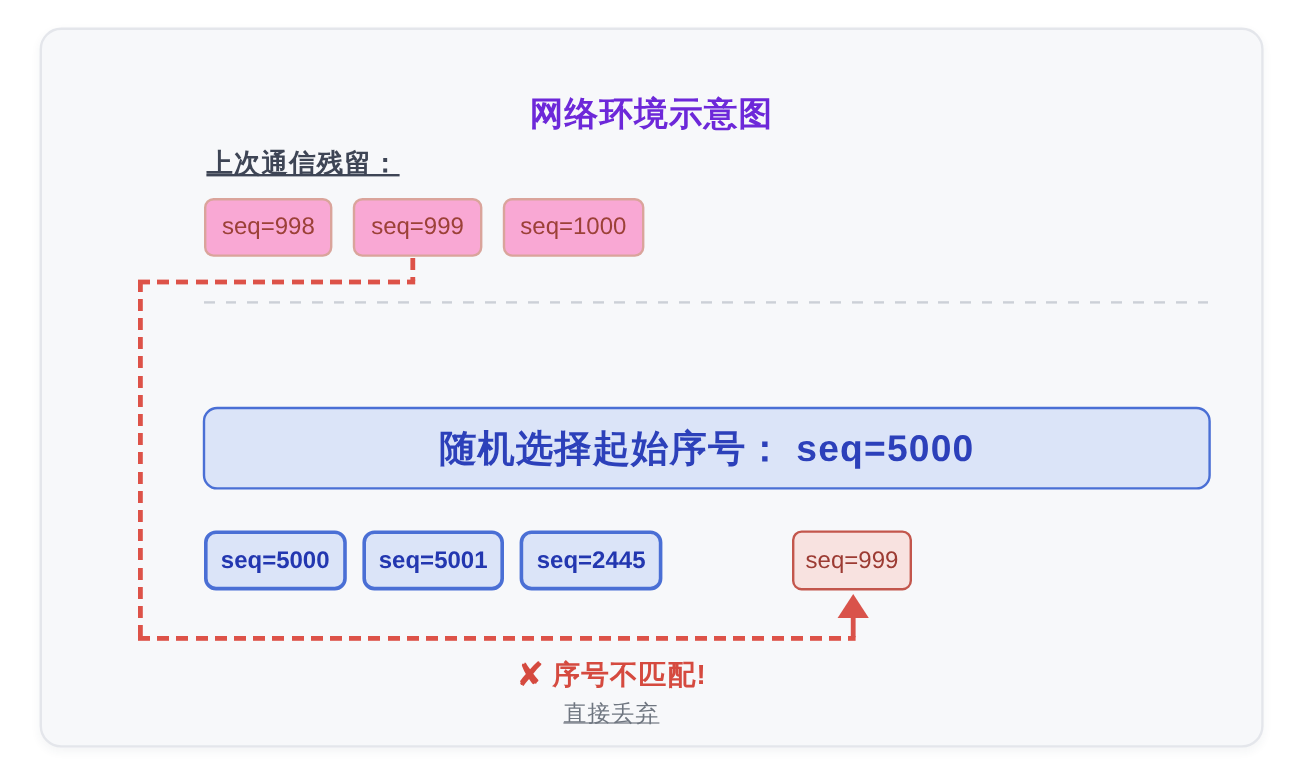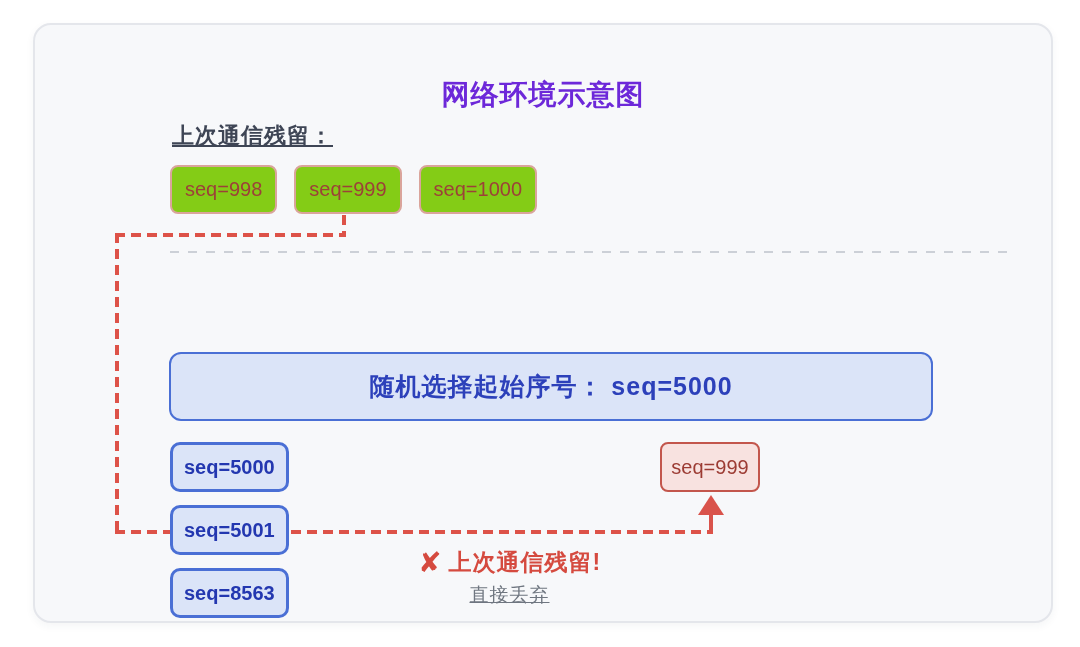--- a/index.html
+++ b/index.html
@@ -53,55 +53,53 @@
     height: 49px;
     display: inline-flex;
     align-items: center;
     justify-content: center;
     padding: 0 13px;
     font-size: 20px;
     border-radius: 8px;
     white-space: nowrap;
   }
   .pkt-stale {
-    background: #84cc16;
+    background: #f9a8d4;
     border: 2px solid #daa49b;
     color: #9c4138;
   }
 
   .divider {
     position: absolute;
     left: 135px; top: 226px;
     width: 845px; height: 2px;
     background: repeating-linear-gradient(90deg, #ccd0d7 0 9px, transparent 9px 18px);
   }
 
   .banner {
     position: absolute;
     left: 134px; top: 314px;
-    width: 764px; height: 69px;
+    width: 840px; height: 69px;
     background: #dbe4f8;
     border: 2px solid #4a6fd5;
     border-radius: 12px;
     display: flex;
     align-items: center;
     justify-content: center;
-    font-size: 25px;
+    font-size: 31px;
     font-weight: bold;
     color: #2c40ba;
     letter-spacing: 1px;
-    margin-top: 13px;
   }
 
   .new-row {
     position: absolute;
     left: 135px; top: 417px;
     display: flex;
     gap: 13px;
-    flex-direction: column;
   }
   .pkt-new {
     height: 50px;
     padding: 0 11px;
     font-size: 20px;
     font-weight: bold;
     background: #dbe4f8;
     border: 3px solid #4a6fd5;
     border-radius: 10px;
     color: #2337b0;
@@ -186,27 +184,27 @@
     <div class="arrow-head"></div>
 
     <div class="divider"></div>
 
 
     <div class="banner">随机选择起始序号： seq=5000</div>
 
     <div class="new-row">
       <div class="pkt pkt-new">seq=5000</div>
       <div class="pkt pkt-new">seq=5001</div>
-      <div class="pkt pkt-new">seq=8563</div>
+      <div class="pkt pkt-new">seq=2445</div>
     </div>
 
     <div class="pkt pkt-stale pkt-ghost">seq=999</div>
 
     <div class="annotation">
       <div class="mismatch-line">
         <span class="x-mark">✘</span>
-        <span class="mismatch-text">上次通信残留!</span>
+        <span class="mismatch-text">序号不匹配!</span>
       </div>
       <div class="discard-text">直接丢弃</div>
     </div>
 
   </div>
 </div>
 
 </body></html>

